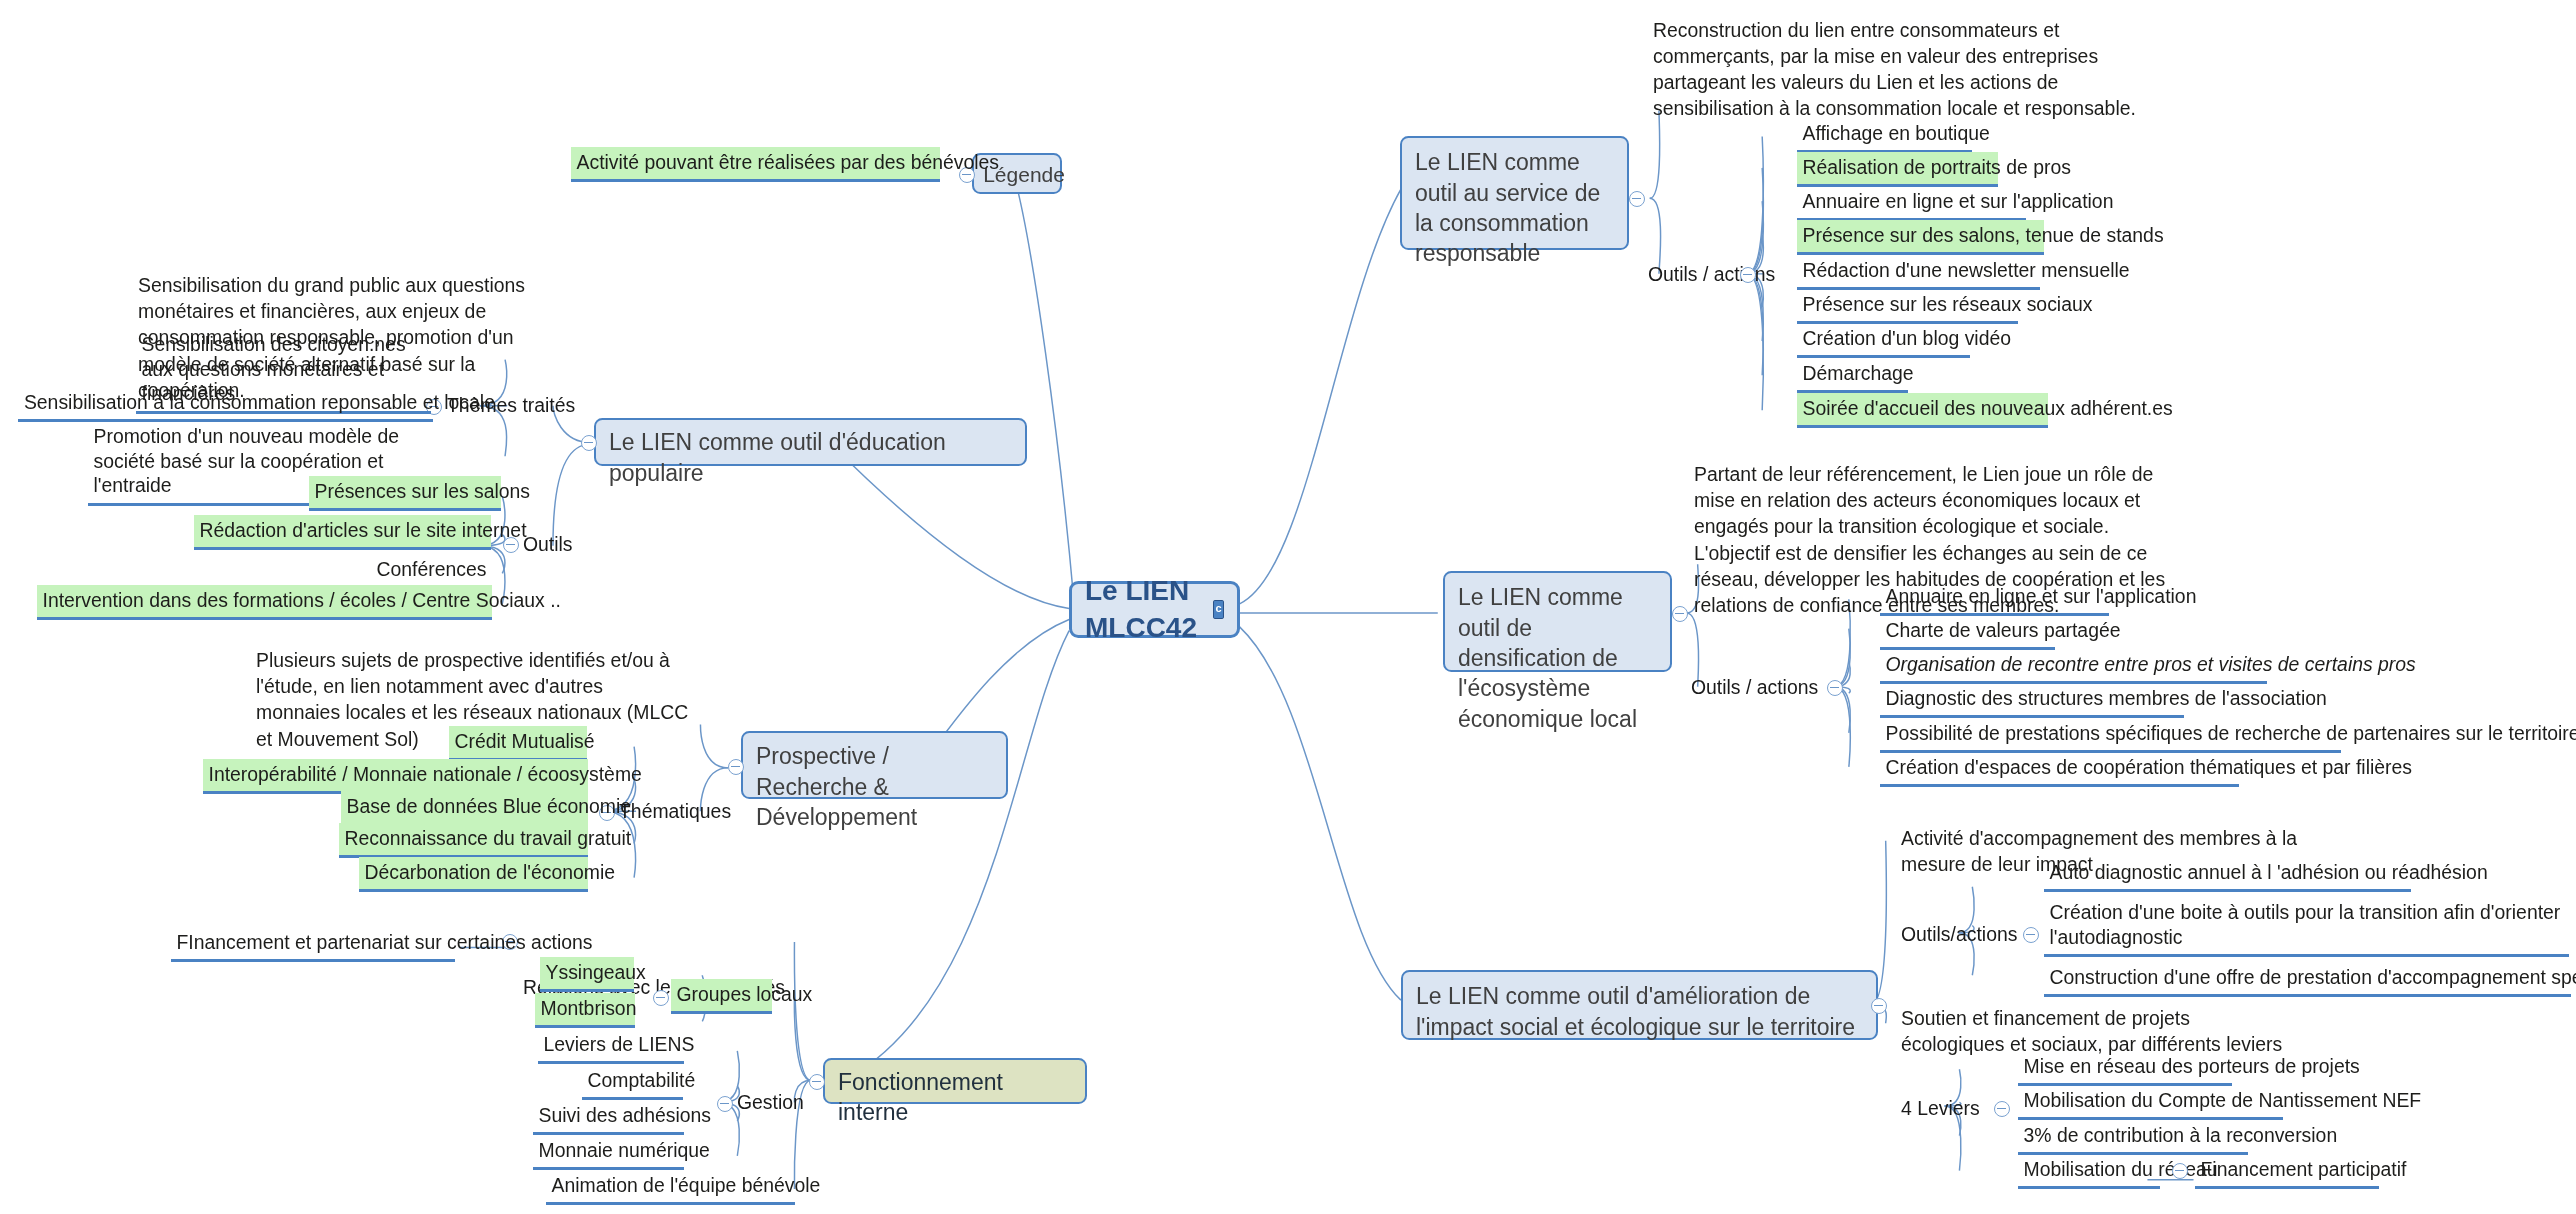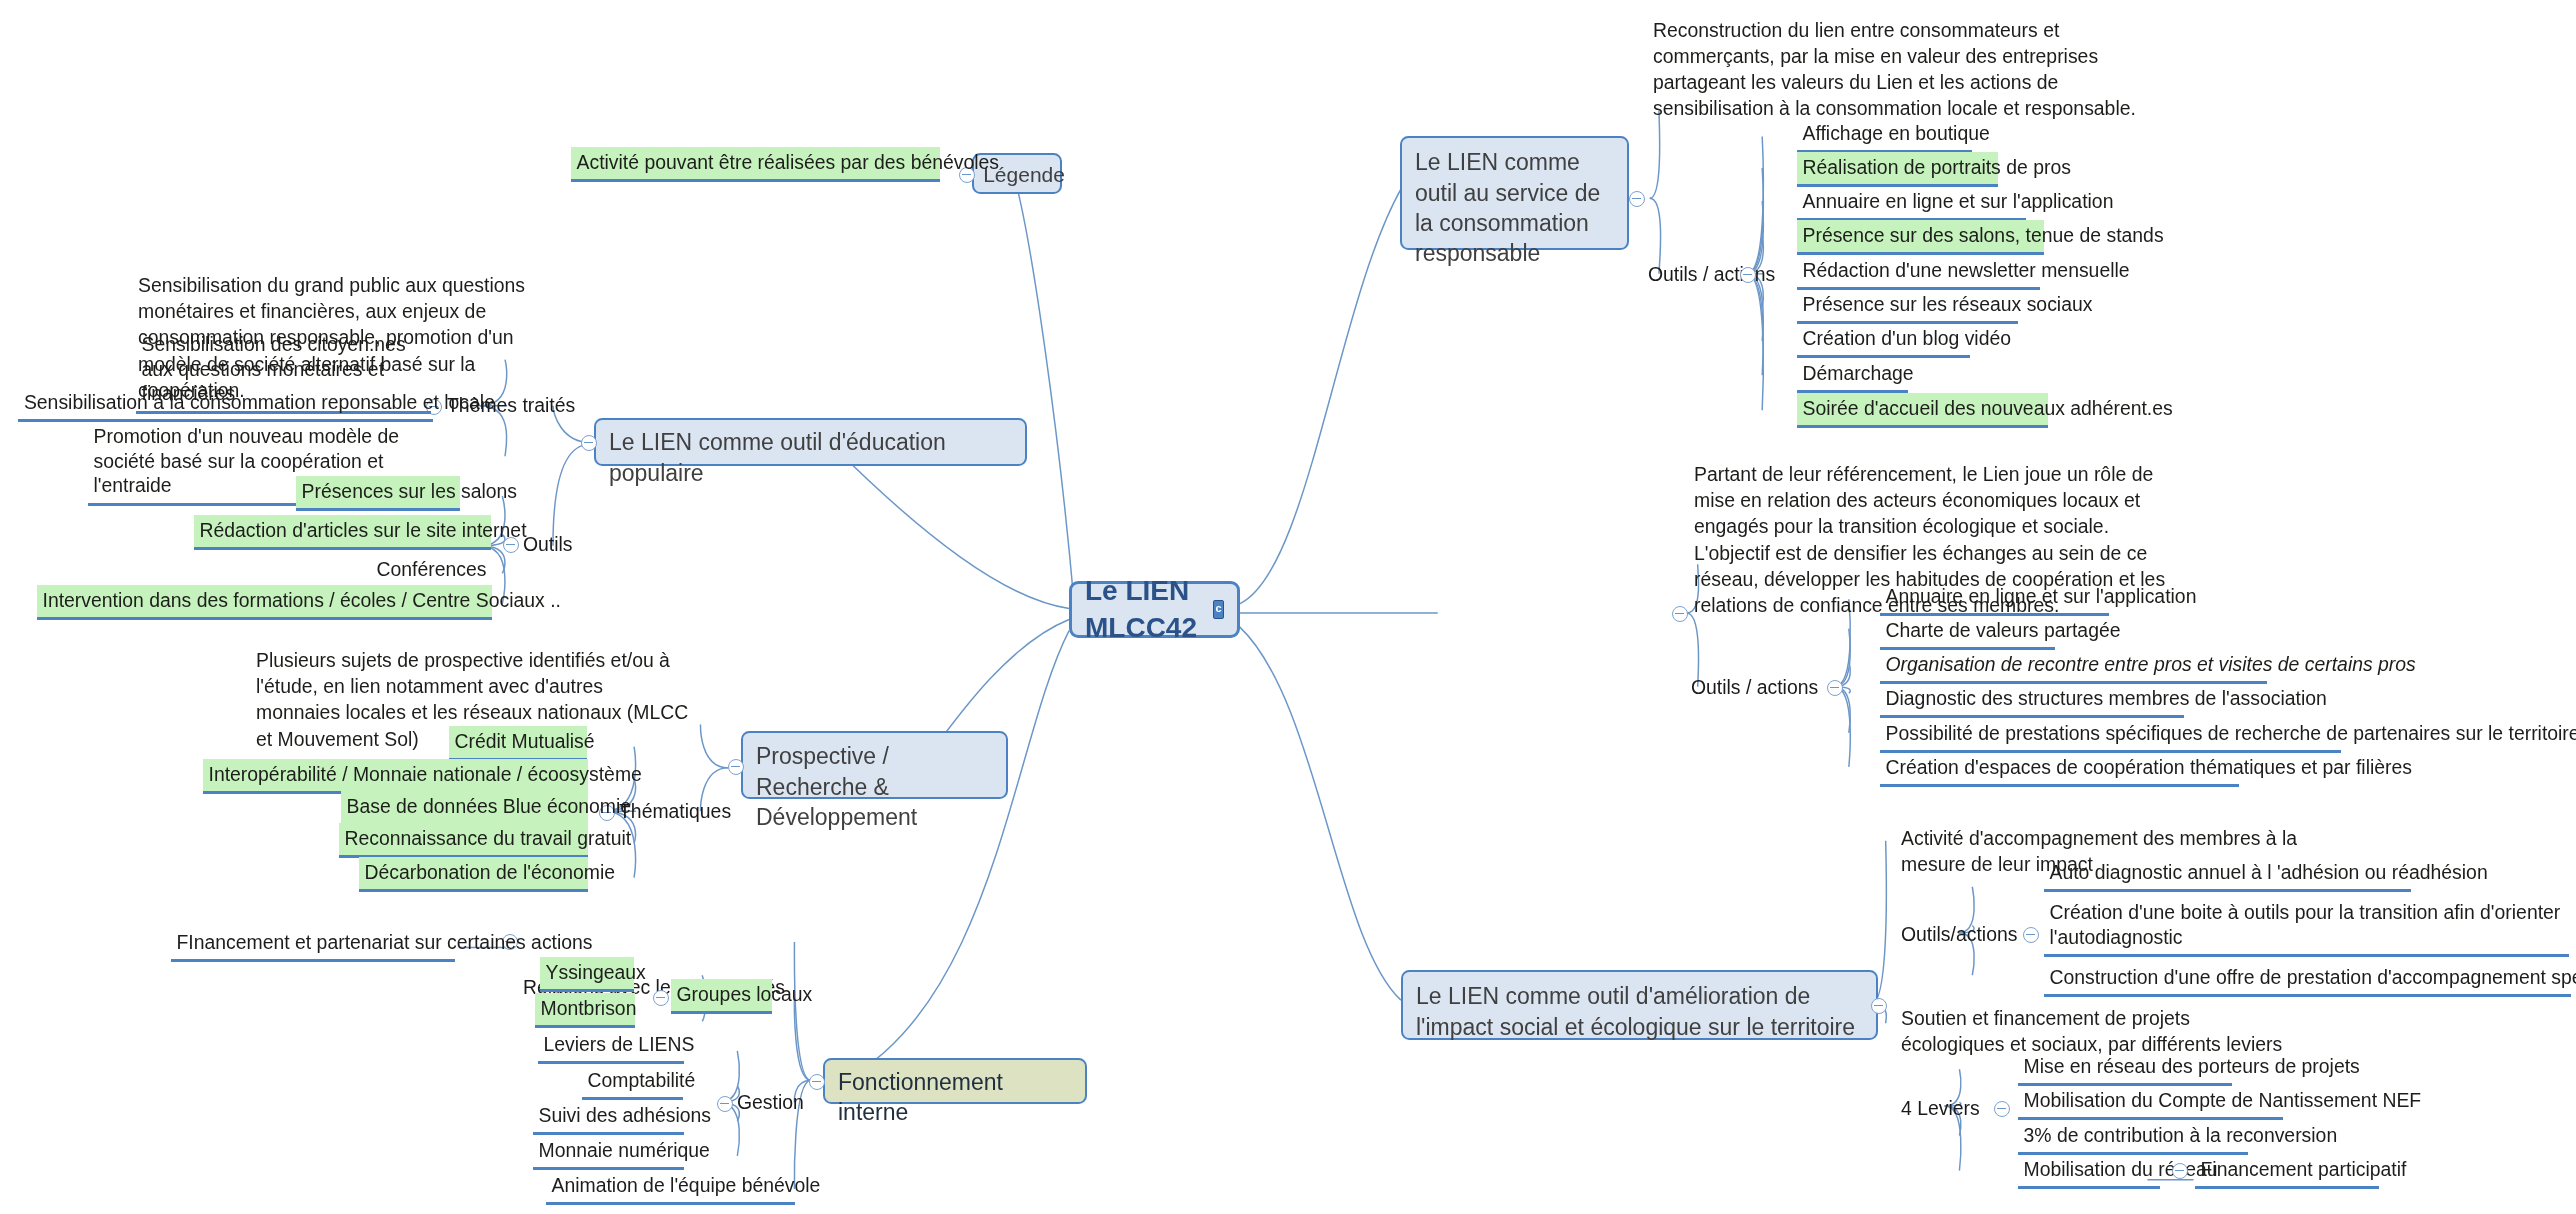--- a/index.html
+++ b/index.html
@@ -187,21 +187,21 @@
     <span>Sensibilisation à la consommation reponsable et locale</span>
   </div>
   <div class="node leaf wrap" style="left:88px;top:421px;width:343px;">
     <span>Promotion d'un nouveau modèle de société basé sur la coopération et l'entraide</span>
   </div>
 
   <div class="node" style="left:523px;top:533px;font-size:19.4px;">
     <span>Outils</span>
   </div>
   <div class="toggle" style="left:503px;top:537px;"></div>
-  <div class="node leaf green" style="left:296px;top:476px;width:164px;">
+  <div class="node leaf green" style="left:309px;top:476px;width:192px;">
     <span>Présences sur les salons</span>
   </div>
   <div class="node leaf green" style="left:194px;top:515px;width:297px;">
     <span>Rédaction d'articles sur le site internet</span>
   </div>
   <div class="node leaf" style="left:371px;top:554px;width:120px;">
     <span>Conférences</span>
   </div>
   <div class="node leaf green" style="left:37px;top:585px;width:455px;">
     <span>Intervention dans des formations / écoles / Centre Sociaux ..</span>
@@ -315,20 +315,23 @@
   <div class="node leaf" style="left:1797px;top:323px;width:173px;">
     <span>Création d'un blog vidéo</span>
   </div>
   <div class="node leaf" style="left:1797px;top:358px;width:111px;">
     <span>Démarchage</span>
   </div>
   <div class="node leaf green" style="left:1797px;top:393px;width:251px;">
     <span>Soirée d'accueil des nouveaux adhérent.es</span>
   </div>
 
+  <div class="node box" style="left:1443px;top:571px;width:229px;height:101px;font-size:23px;padding:9.2px 13px;">
+    <span>Le LIEN comme outil de densification de l'écosystème économique local</span>
+  </div>
   <div class="toggle" style="left:1672px;top:606px;"></div>
 
   <div class="node note" style="left:1694px;top:461px;width:479px;">
     <span>Partant de leur référencement, le Lien joue un rôle de mise en relation des acteurs économiques locaux et engagés pour la transition écologique et sociale. L'objectif est de densifier les échanges au sein de ce réseau, développer les habitudes de coopération et les relations de confiance entre ses membres.</span>
   </div>
 
   <div class="node" style="left:1691px;top:676px;font-size:19.4px;">
     <span>Outils / actions</span>
   </div>
   <div class="toggle" style="left:1827px;top:680px;"></div>

